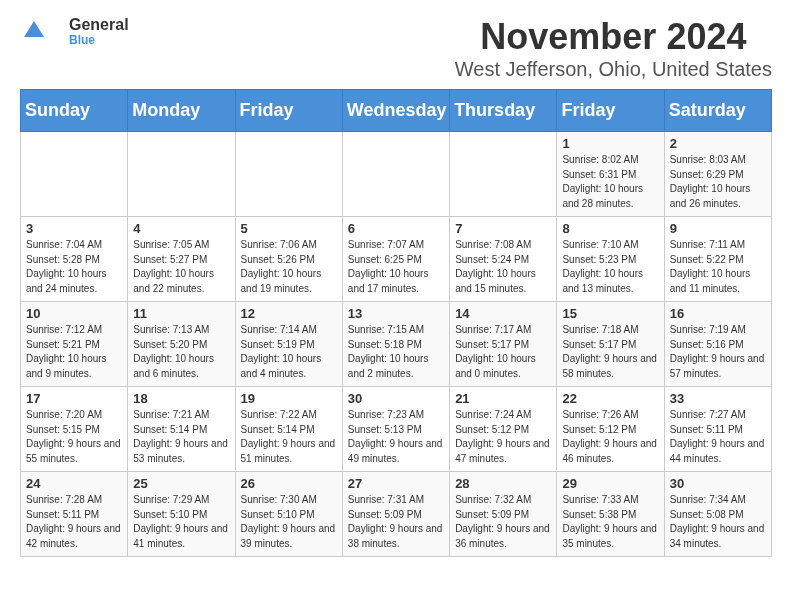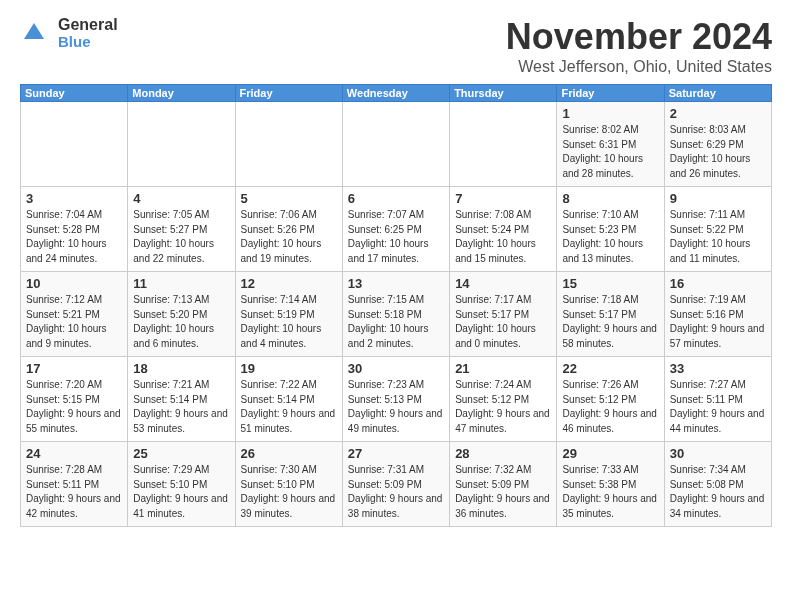--- a/index.html
+++ b/index.html
@@ -12,64 +12,64 @@
     }
     .header-section {
       display: flex;
       justify-content: space-between;
       align-items: flex-start;
       margin-bottom: 8px;
     }
     .logo {
       display: flex;
       align-items: center;
-      gap: 10px;
+      gap: 21px;
     }
     .logo-text {
       display: flex;
       flex-direction: column;
       line-height: 1.1;
     }
     .logo-general {
       font-size: 16px;
       font-weight: bold;
       color: #333;
     }
     .logo-blue {
-      font-size: 15px;
+      font-size: 12px;
       font-weight: bold;
       color: #4a90d9;
     }
     .logo-icon {
       width: 28px;
       height: 28px;
     }
     .title-section {
-      text-align: right;
+      text-align: center;
     }
     .month-title {
       font-size: 36px;
       font-weight: bold;
       color: #333;
     }
     .location-title {
-      font-size: 16px;
+      font-size: 20px;
       color: #555;
     }
     .calendar-table {
       width: 100%;
       border-collapse: collapse;
       table-layout: fixed;
     }
     .calendar-table thead th {
       background-color: #4a90d9;
       color: white;
-      padding: 2px 4px;
+      padding: 10px 4px;
       text-align: left;
-      font-size: 11px;
+      font-size: 18px;
       font-weight: bold;
       border: 1px solid #3a7bc8;
     }
     .calendar-table tbody td {
       border: 1px solid #ccc;
       vertical-align: top;
       padding: 4px 5px;
       font-size: 11px;
       color: #333;
       height: 85px;

